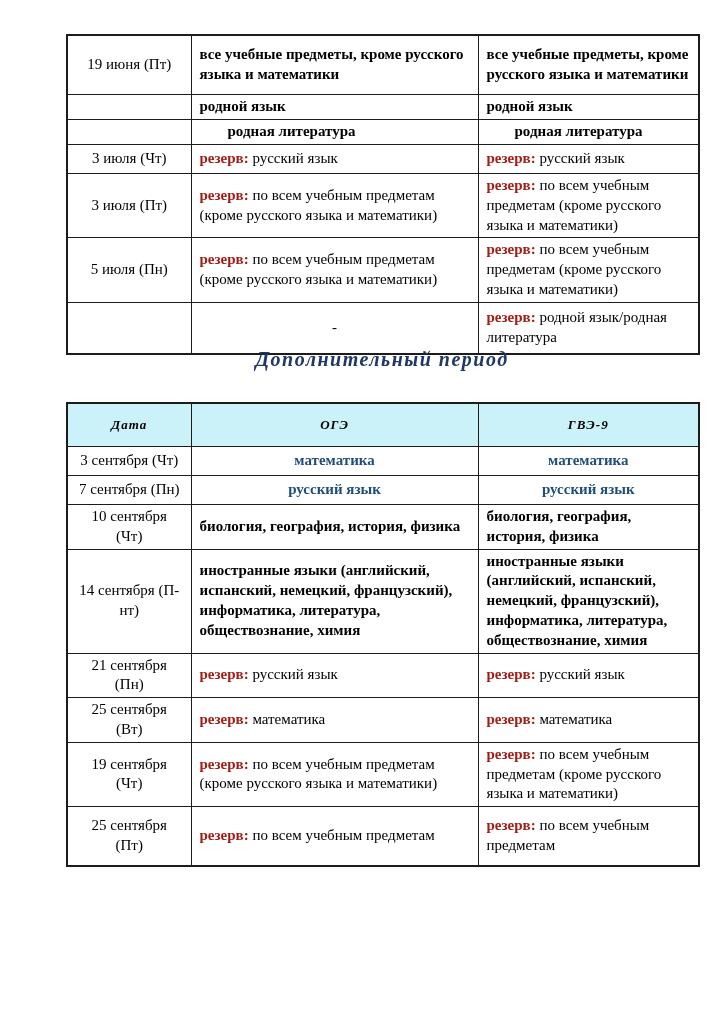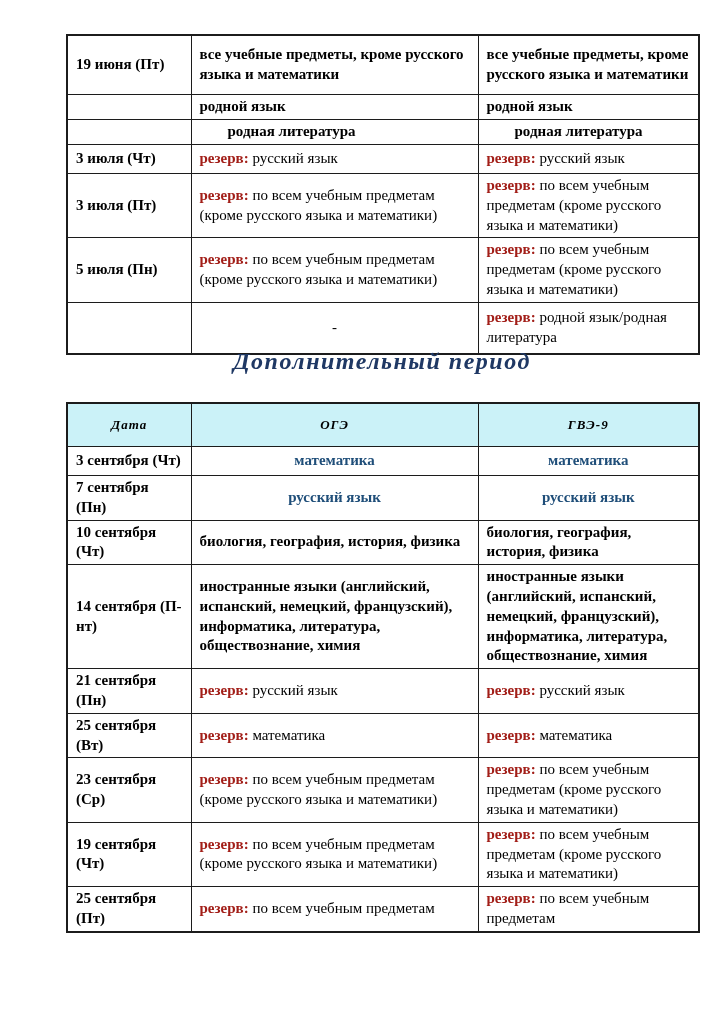--- a/index.html
+++ b/index.html
@@ -23,21 +23,21 @@
   .sched col.c-gve{width:221px;}
 
   .sched td, .sched th{
     border:1.5px solid var(--border,#1c1c1c);
     padding:2px 8px;
     font-size:15px;line-height:1.32;
     vertical-align:middle;
     overflow:hidden;
   }
 
-  .cell-date{font-weight:bold;white-space:pre-line;padding:2px 4px;}
+  .cell-date{font-weight:normal;text-align:center;white-space:pre-line;padding:2px 4px;}
   .cell-subject{font-weight:bold;}
   .cell-subject-blue{font-weight:bold;text-align:center;color:var(--blue,#1F4E79);}
   .cell-reserve{text-align:left;}
   .cell-reserve .rl{color:var(--red,#A21E18);font-weight:bold;}
   .cell-dash{text-align:center;}
 
   
   #t1 tbody tr:nth-child(1) td{height:54px;}
   #t1 tbody tr:nth-child(2) td{height:20px;margin-top:28px;}
   #t1 tbody tr:nth-child(3) td{height:20px;padding-left:36px;}
@@ -58,21 +58,21 @@
   #t2 tbody tr:nth-child(4) td{height:96px;}
   #t2 tbody tr:nth-child(5) td{height:36px;}
   #t2 tbody tr:nth-child(6) td{height:36px;}
   #t2 tbody tr:nth-child(7) td{height:50px;}
   #t2 tbody tr:nth-child(8) td{height:54px;}
   #t2 tbody tr:nth-child(9) td{height:36px;}
 
   .section-heading{
     position:absolute;left:66px;top:348px;width:632px;
     text-align:center;
-    font-style:italic;font-weight:bold;font-size:24px;
+    font-style:italic;font-weight:bold;font-size:20px;
     letter-spacing:1.5px;
     color:var(--navy,#1F3864);
   }
 </style>
 </head>
 <body>
 
 <div class="page">
 
   <table id="t1" class="sched">
@@ -164,26 +164,20 @@
           <td class="cell-reserve"><span class="rl">резерв:</span><span> русский язык</span></td>
           <td class="cell-reserve"><span class="rl">резерв:</span><span> русский язык</span></td>
         </tr>
         <tr>
           <td class="cell-date">25 сентября
 (Вт)</td>
           <td class="cell-reserve"><span class="rl">резерв:</span><span> математика</span></td>
           <td class="cell-reserve"><span class="rl">резерв:</span><span> математика</span></td>
         </tr>
         <tr>
-          <td class="cell-date">23 сентября
-(Ср)</td>
-          <td class="cell-reserve"><span class="rl">резерв:</span><span> по всем учебным предметам (кроме русского языка и математики)</span></td>
-          <td class="cell-reserve"><span class="rl">резерв:</span><span> по всем учебным предметам (кроме русского языка и математики)</span></td>
-        </tr>
-        <tr>
           <td class="cell-date">19 сентября
 (Чт)</td>
           <td class="cell-reserve"><span class="rl">резерв:</span><span> по всем учебным предметам (кроме русского языка и математики)</span></td>
           <td class="cell-reserve"><span class="rl">резерв:</span><span> по всем учебным предметам (кроме русского языка и математики)</span></td>
         </tr>
         <tr>
           <td class="cell-date">25 сентября
 (Пт)</td>
           <td class="cell-reserve"><span class="rl">резерв:</span><span> по всем учебным предметам</span></td>
           <td class="cell-reserve"><span class="rl">резерв:</span><span> по всем учебным предметам</span></td>

